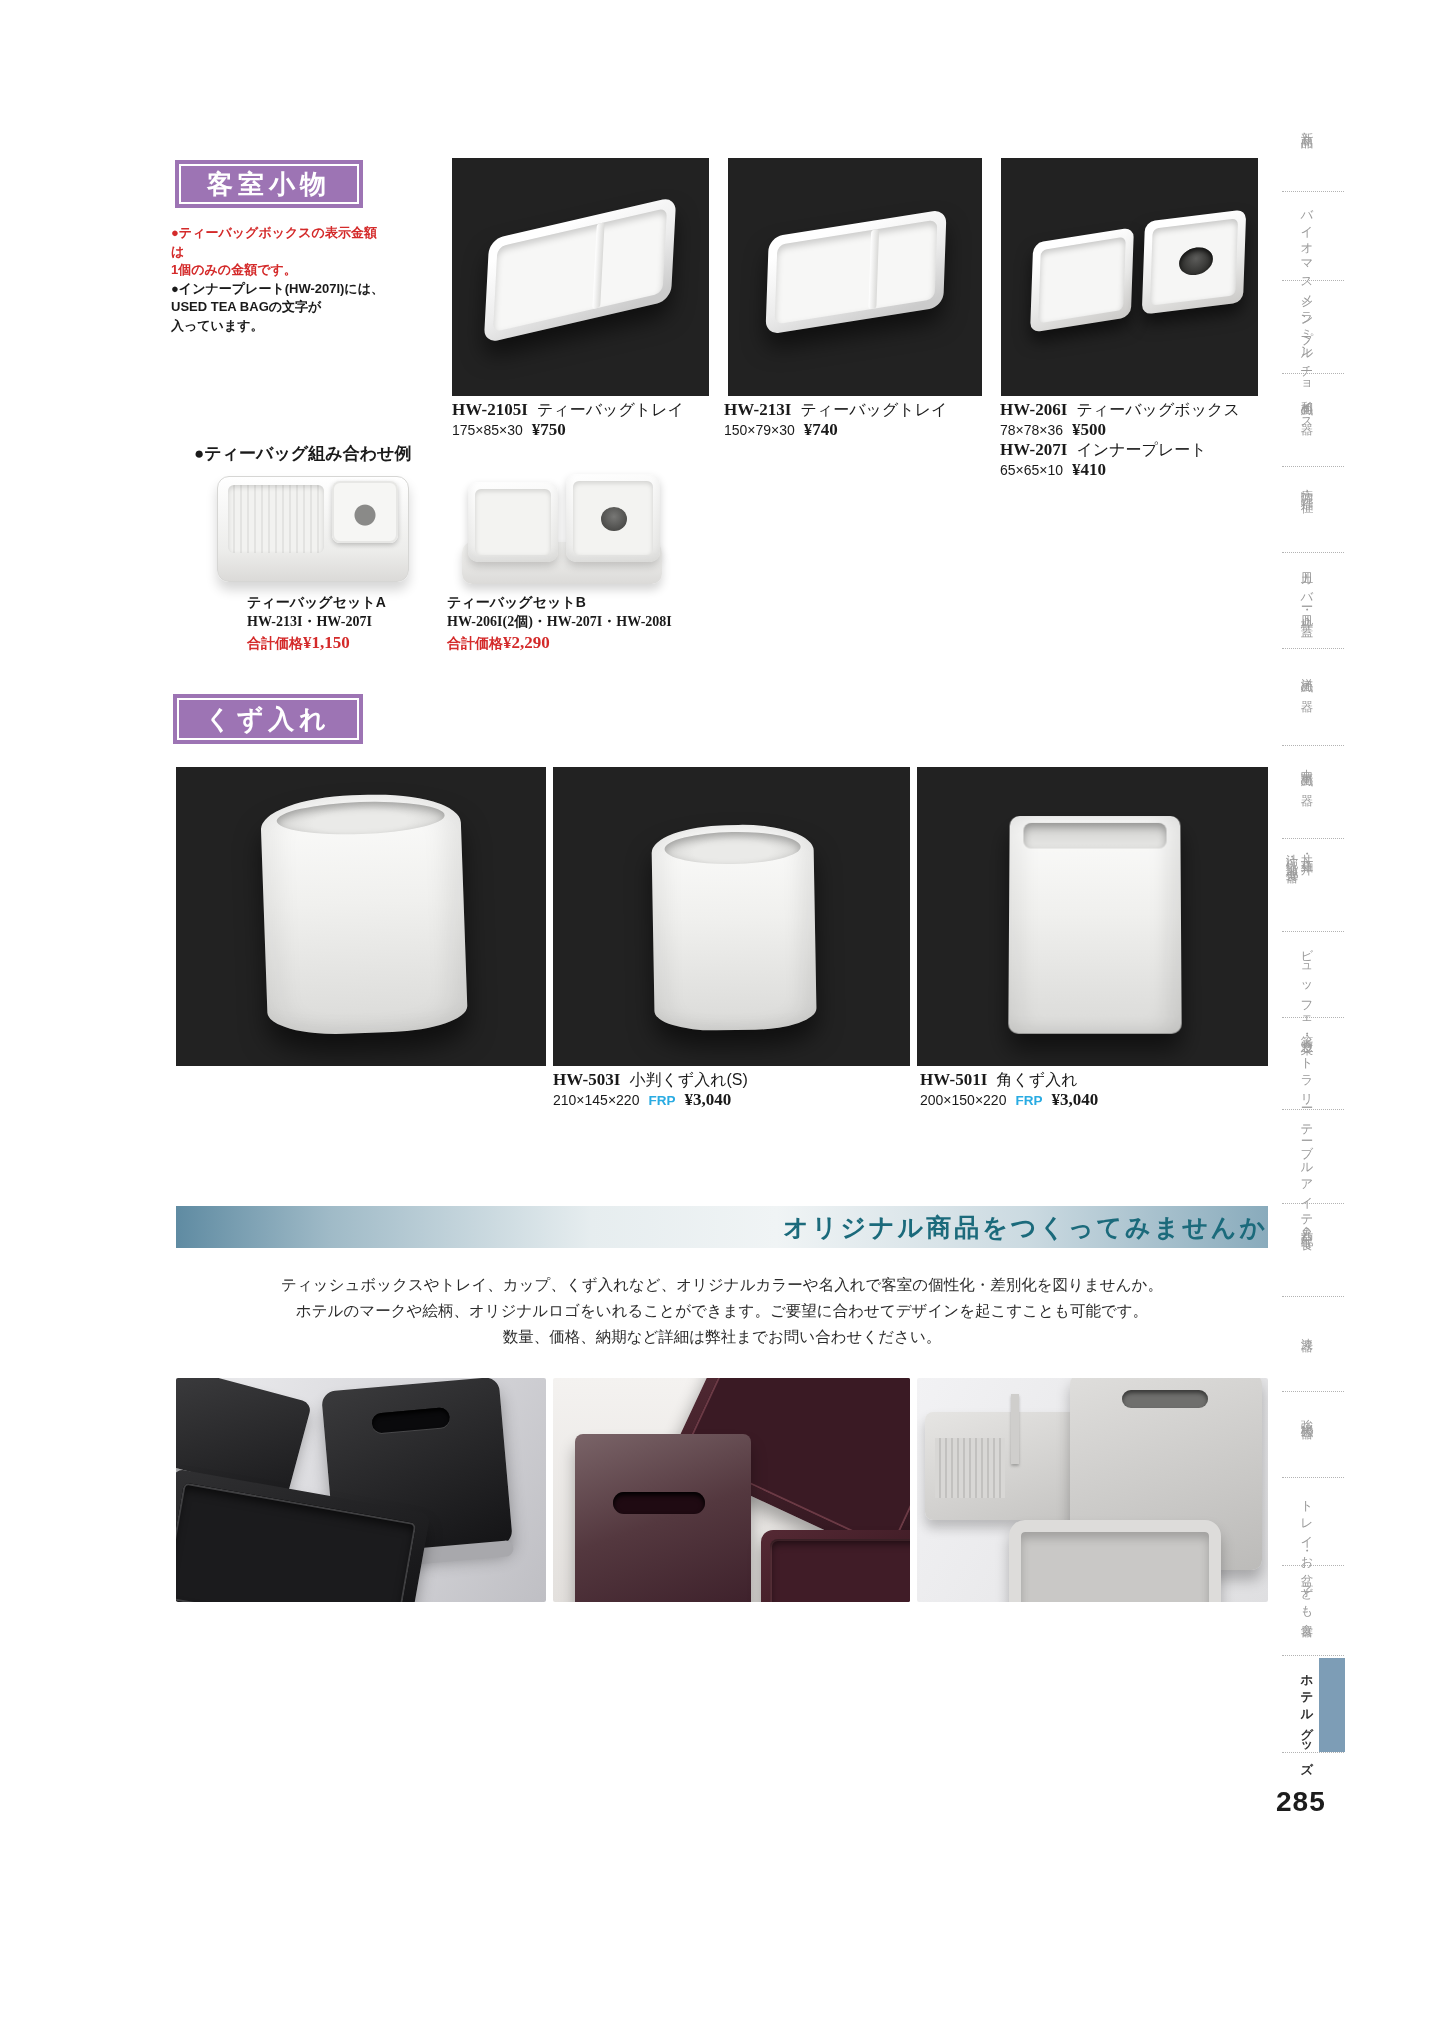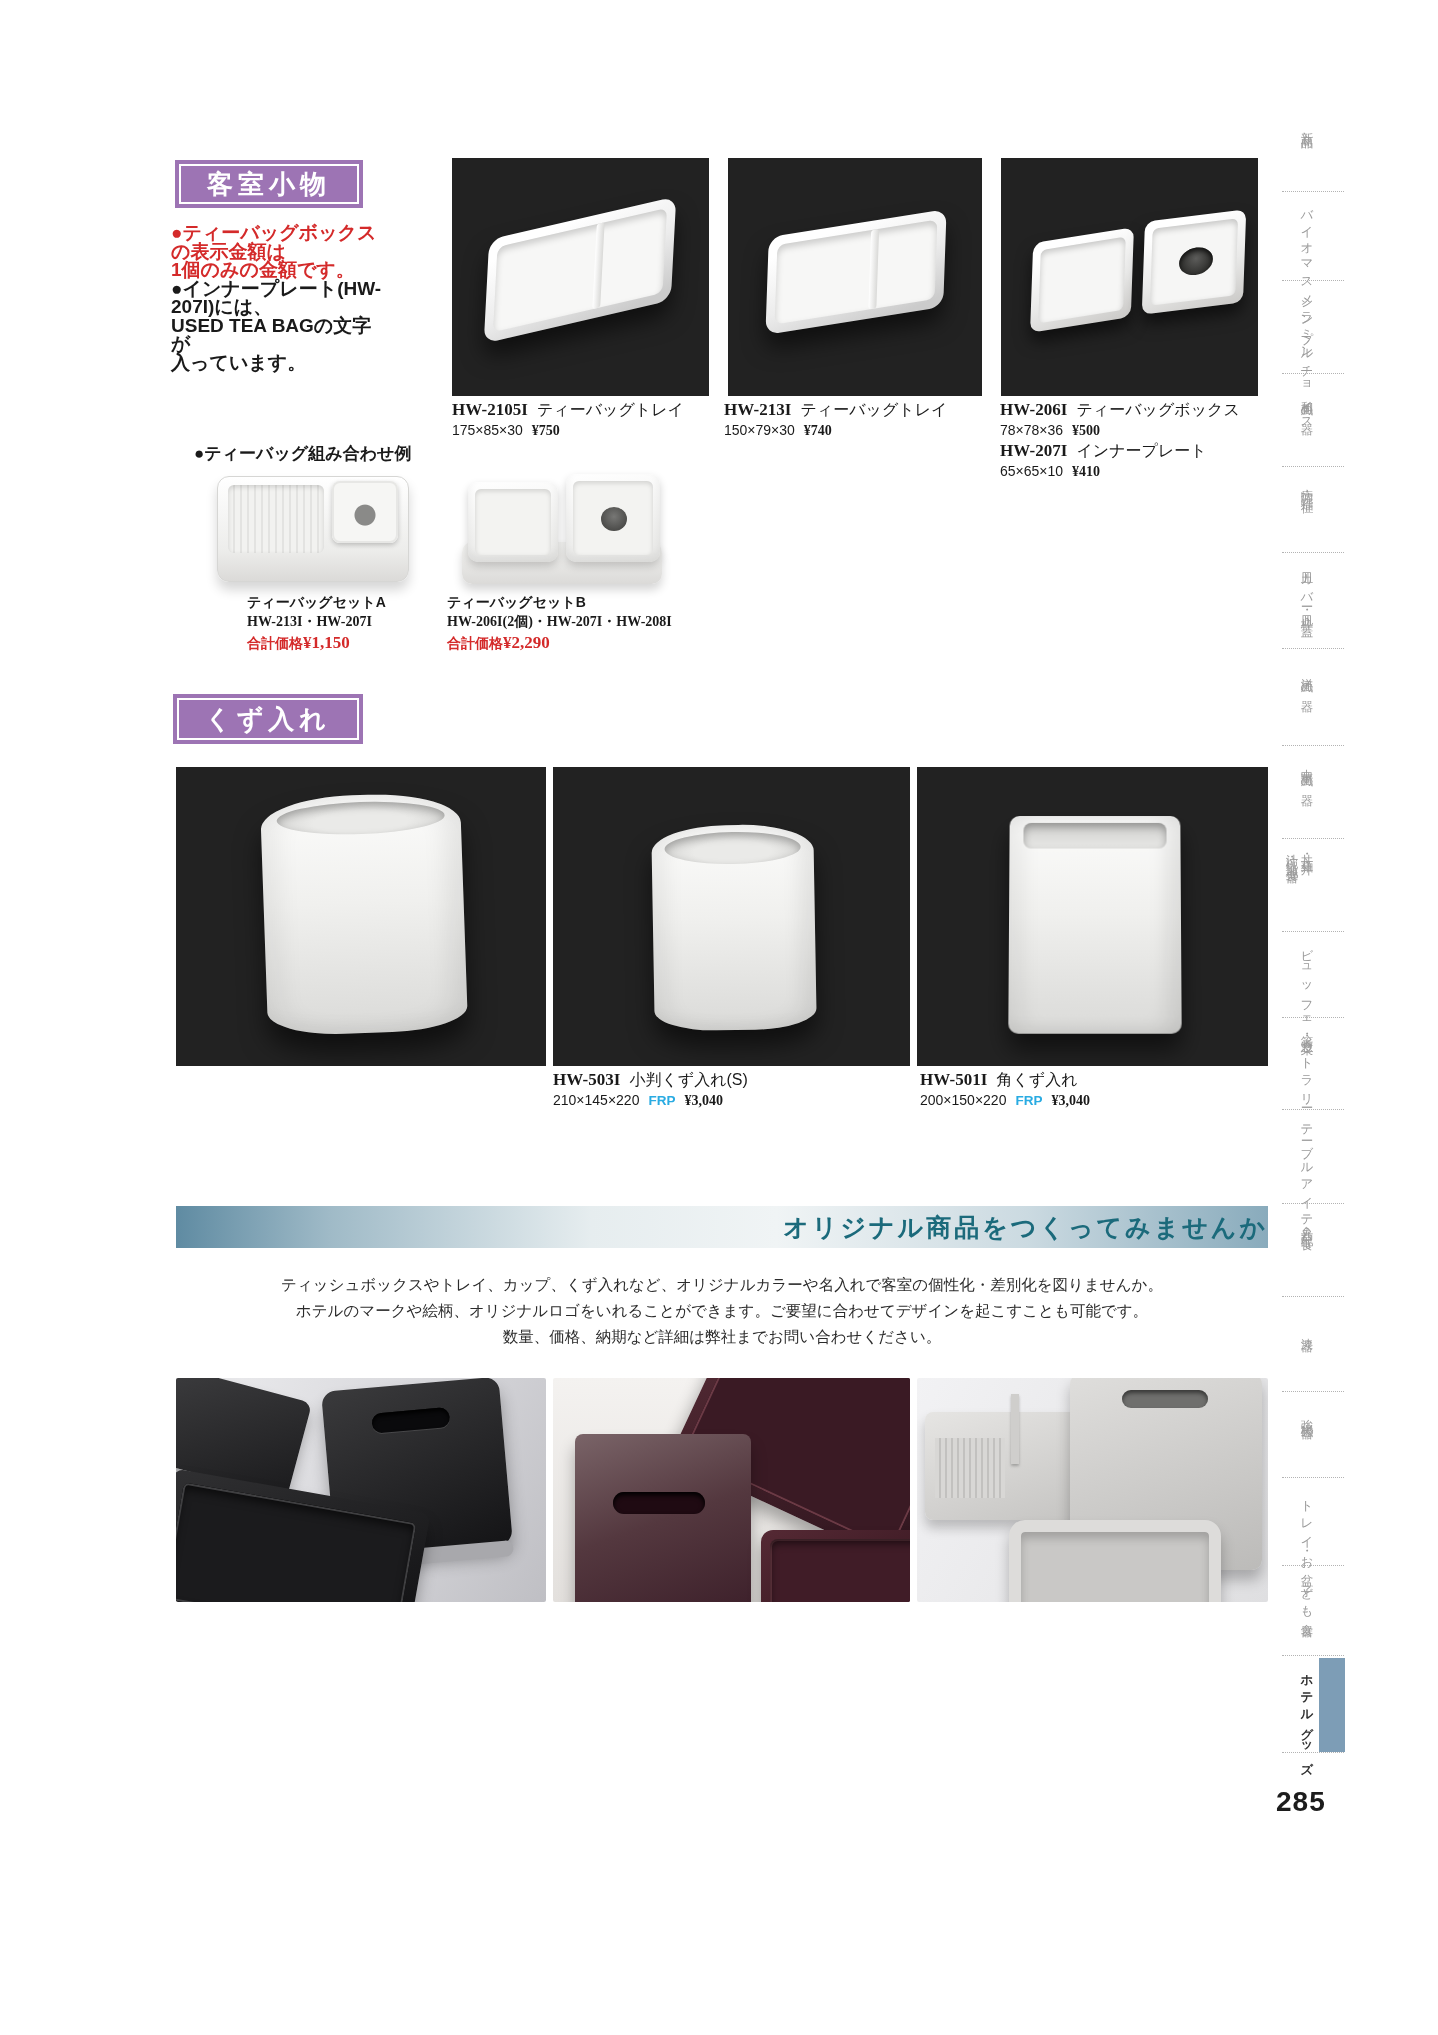--- a/index.html
+++ b/index.html
@@ -7,21 +7,21 @@
   .page{position:relative;width:1438px;height:2035px;background:#fff;overflow:hidden;margin:0 auto;}
 
   
   .sec-hdr{position:absolute;background:#9d74b4;padding:4px;box-sizing:border-box;}
   .sec-hdr .inner{display:flex;align-items:center;justify-content:center;border:2px solid #fff;
     color:#fff;font-weight:bold;font-size:26px;letter-spacing:5px;height:100%;box-sizing:border-box;padding:2px 10px;}
   #hdr-guest{left:175px;top:160px;width:188px;height:48px;}
   #hdr-waste{left:173px;top:694px;width:190px;height:50px;}
 
   
-  .note{position:absolute;left:171px;top:224px;width:215px;font-size:19px;font-weight:bold;line-height:18.5px;}
+  .note{position:absolute;left:171px;top:224px;width:215px;font-size:13px;font-weight:bold;line-height:18.5px;}
   .note .red{color:#d42a2a;}
   .note .blk{color:#1a1a1a;}
 
   
   .photo-dark{position:absolute;overflow:hidden;
     background:
       repeating-linear-gradient(180deg, rgba(255,255,255,.05) 0 1px, rgba(0,0,0,0) 1px 3px),
       radial-gradient(120% 60% at 30% 0%, rgba(255,255,255,.14), rgba(255,255,255,0) 60%),
       linear-gradient(180deg,#6a6a6c 0%,#3c3c3e 35%,#房 0,#18181a 75%,#0c0c0d 100%);
     background-color:#222;}
@@ -41,21 +41,21 @@
   .box-b{left:142px;top:58px;width:102px;height:92px;transform:rotate(-7deg) skewX(-9deg);}
   .box-b::after{content:"";position:absolute;left:36px;top:32px;width:34px;height:27px;border-radius:50%;
     background:radial-gradient(circle at 50% 40%,#5c5c5a,#2b2b29 75%);box-shadow:inset 0 3px 5px rgba(0,0,0,.7);}
 
   
   .plabel{position:absolute;width:280px;}
   .plabel .row{white-space:nowrap;line-height:20px;}
   .model{font-family:"Liberation Serif", serif;font-weight:bold;font-size:17px;margin-right:9px;}
   .pname{font-size:16px;font-weight:normal;}
   .psize{font-size:14px;margin-right:9px;}
-  .pprice{font-family:"Liberation Serif", serif;font-weight:bold;font-size:14px;}
+  .pprice{font-family:"Liberation Serif", serif;font-weight:bold;font-size:17px;}
   .frp{color:#29abe2;font-size:13.5px;font-weight:bold;margin-right:9px;}
 
   
   .combo-hdr{position:absolute;left:194px;top:442px;font-size:17px;font-weight:bold;}
   .combo-photo{position:absolute;}
   .cb-tray{position:absolute;left:0;top:8px;width:190px;height:104px;
     background:linear-gradient(180deg,#ffffff,#ededeb 70%,#dbdad8);border:1px solid #d6d6d4;border-radius:12px;
     box-shadow:0 8px 12px rgba(0,0,0,.16);}
   .cb-tray::before{content:"";position:absolute;left:10px;top:8px;width:96px;height:68px;border-radius:6px;
     background:repeating-linear-gradient(90deg,#f2f2f0 0 5px,#e3e3e1 5px 7px);box-shadow:inset 0 2px 5px rgba(0,0,0,.15);}

